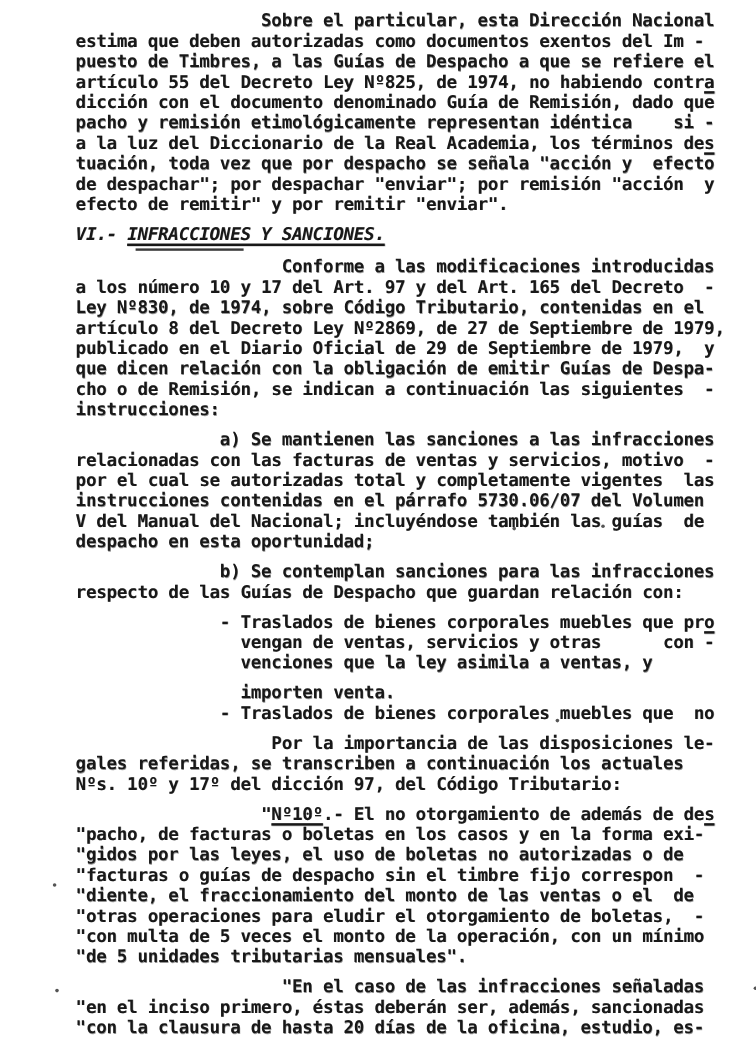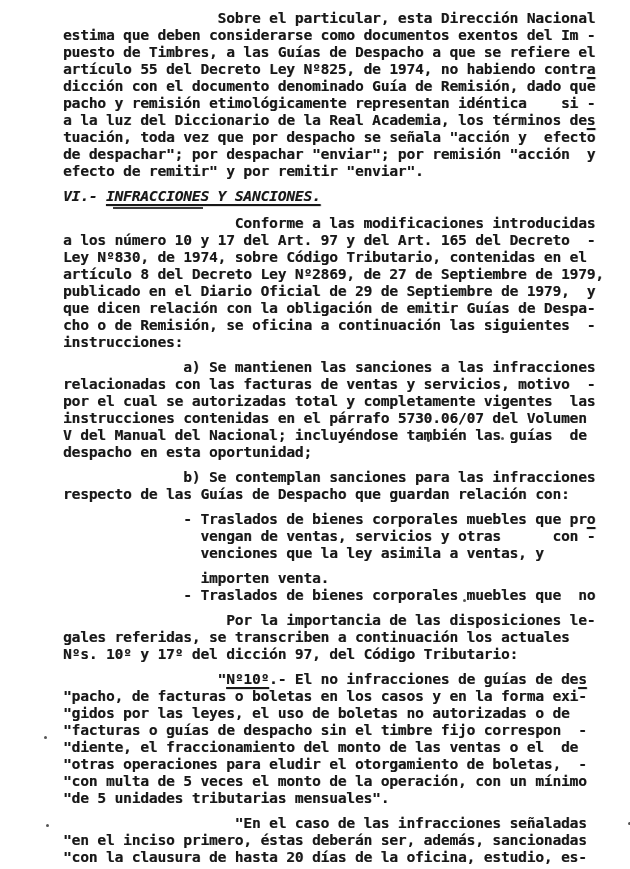--- a/index.html
+++ b/index.html
@@ -53,41 +53,41 @@
     opacity:0.8;
   }
 </style>
 </head>
 <body>
 
 <div class="page" style="color: rgb(24, 24, 24); background: rgb(255, 255, 255); margin-left: 36px;">
   <div class="doc">
       <div class="block">
         <div class="line"><span>                  Sobre el particular, esta Dirección Nacional</span></div>
-        <div class="line"><span>estima que deben considerarse como documentos exentos del Im -</span></div>
+        <div class="line"><span>estima que deben autorizadas como documentos exentos del Im -</span></div>
         <div class="line"><span>puesto de Timbres, a las Guías de Despacho a que se refiere el</span></div>
         <div class="line"><span>artículo 55 del Decreto Ley Nº825, de 1974, no habiendo contr</span><span class="u">a</span></div>
         <div class="line"><span>dicción con el documento denominado Guía de Remisión, dado que</span></div>
         <div class="line"><span>pacho y remisión etimológicamente representan idéntica    si -</span></div>
         <div class="line"><span>a la luz del Diccionario de la Real Academia, los términos de</span><span class="u">s</span></div>
         <div class="line"><span>tuación, toda vez que por despacho se señala "acción y  efecto</span></div>
         <div class="line"><span>de despachar"; por despachar "enviar"; por remisión "acción  y</span></div>
         <div class="line"><span>efecto de remitir" y por remitir "enviar".</span></div>
       </div>
       <div class="block heading-block">
         <div class="line"><span>VI.- </span><span class="u dbl">INFRACCIONES Y SANCIONES.</span></div>
       </div>
       <div class="block">
         <div class="line"><span>                    Conforme a las modificaciones introducidas</span></div>
         <div class="line"><span>a los número 10 y 17 del Art. 97 y del Art. 165 del Decreto  -</span></div>
         <div class="line"><span>Ley Nº830, de 1974, sobre Código Tributario, contenidas en el</span></div>
         <div class="line"><span>artículo 8 del Decreto Ley Nº2869, de 27 de Septiembre de 1979,</span></div>
         <div class="line"><span>publicado en el Diario Oficial de 29 de Septiembre de 1979,  y</span></div>
         <div class="line"><span>que dicen relación con la obligación de emitir Guías de Despa-</span></div>
-        <div class="line"><span>cho o de Remisión, se oficina a continuación las siguientes  -</span></div>
+        <div class="line"><span>cho o de Remisión, se indican a continuación las siguientes  -</span></div>
         <div class="line"><span>instrucciones:</span></div>
       </div>
       <div class="block">
         <div class="line"><span>              a) Se mantienen las sanciones a las infracciones</span></div>
         <div class="line"><span>relacionadas con las facturas de ventas y servicios, motivo  -</span></div>
         <div class="line"><span>por el cual se autorizadas total y completamente vigentes  las</span></div>
         <div class="line"><span>instrucciones contenidas en el párrafo 5730.06/07 del Volumen</span></div>
         <div class="line"><span>V del Manual del Nacional; incluyéndose también las guías  de</span></div>
         <div class="line"><span>despacho en esta oportunidad;</span></div>
       </div>
@@ -103,21 +103,21 @@
       <div class="block">
         <div class="line"><span>                importen venta.</span></div>
         <div class="line"><span>              - Traslados de bienes corporales muebles que  no</span></div>
       </div>
       <div class="block">
         <div class="line"><span>                   Por la importancia de las disposiciones le-</span></div>
         <div class="line"><span>gales referidas, se transcriben a continuación los actuales</span></div>
         <div class="line"><span>Nºs. 10º y 17º del dicción 97, del Código Tributario:</span></div>
       </div>
       <div class="block">
-        <div class="line"><span>                  "</span><span class="u">Nº10º</span><span>.- El no infracciones de guías de de</span><span class="u">s</span></div>
+        <div class="line"><span>                  "</span><span class="u">Nº10º</span><span>.- El no otorgamiento de además de de</span><span class="u">s</span></div>
         <div class="line"><span>"pacho, de facturas o boletas en los casos y en la forma exi-</span></div>
         <div class="line"><span>"gidos por las leyes, el uso de boletas no autorizadas o de</span></div>
         <div class="line"><span>"facturas o guías de despacho sin el timbre fijo correspon  -</span></div>
         <div class="line"><span>"diente, el fraccionamiento del monto de las ventas o el  de</span></div>
         <div class="line"><span>"otras operaciones para eludir el otorgamiento de boletas,  -</span></div>
         <div class="line"><span>"con multa de 5 veces el monto de la operación, con un mínimo</span></div>
         <div class="line"><span>"de 5 unidades tributarias mensuales".</span></div>
       </div>
       <div class="block">
         <div class="line"><span>                    "En el caso de las infracciones señaladas</span></div>

